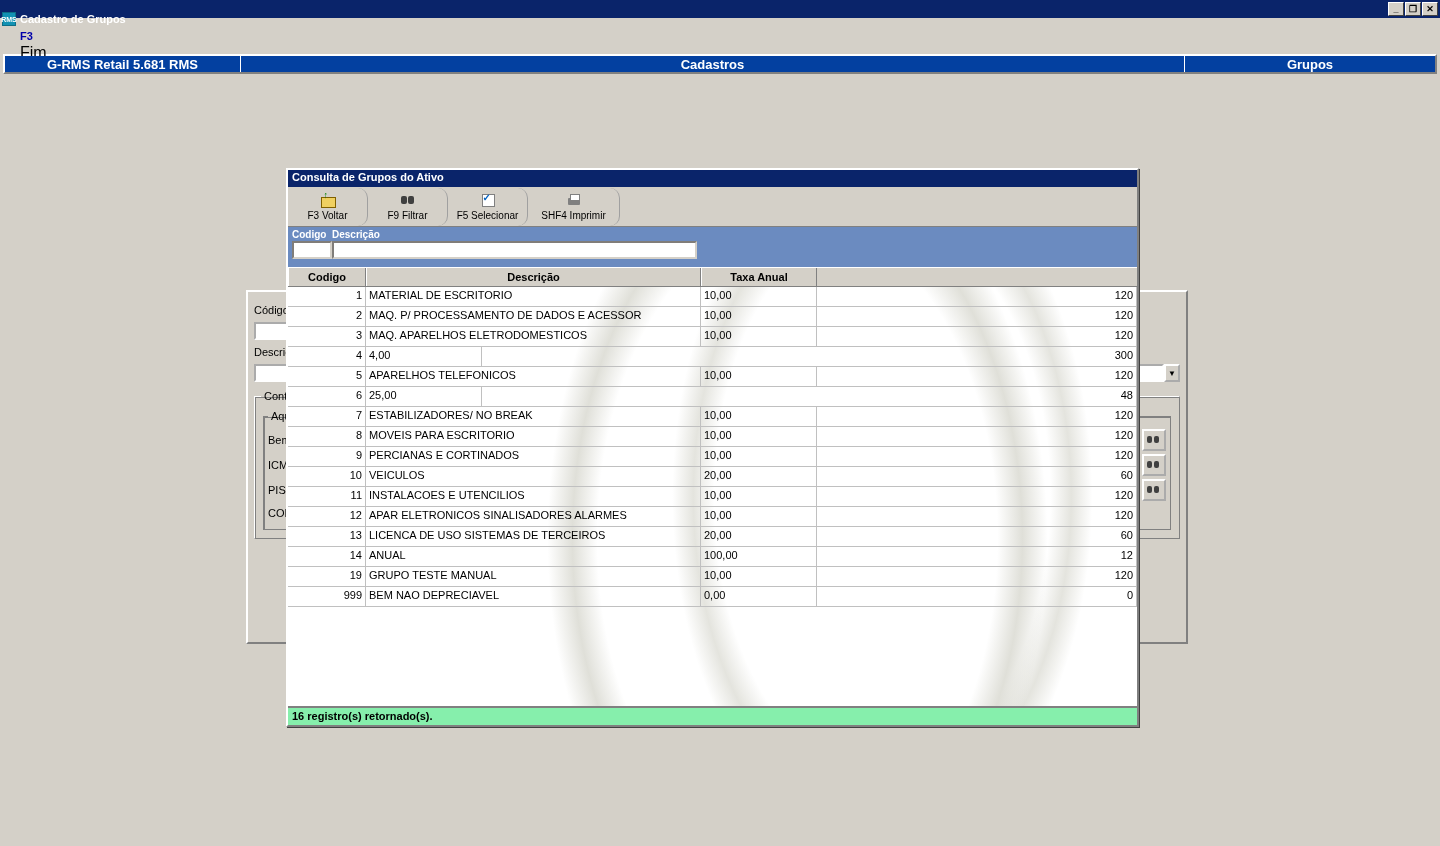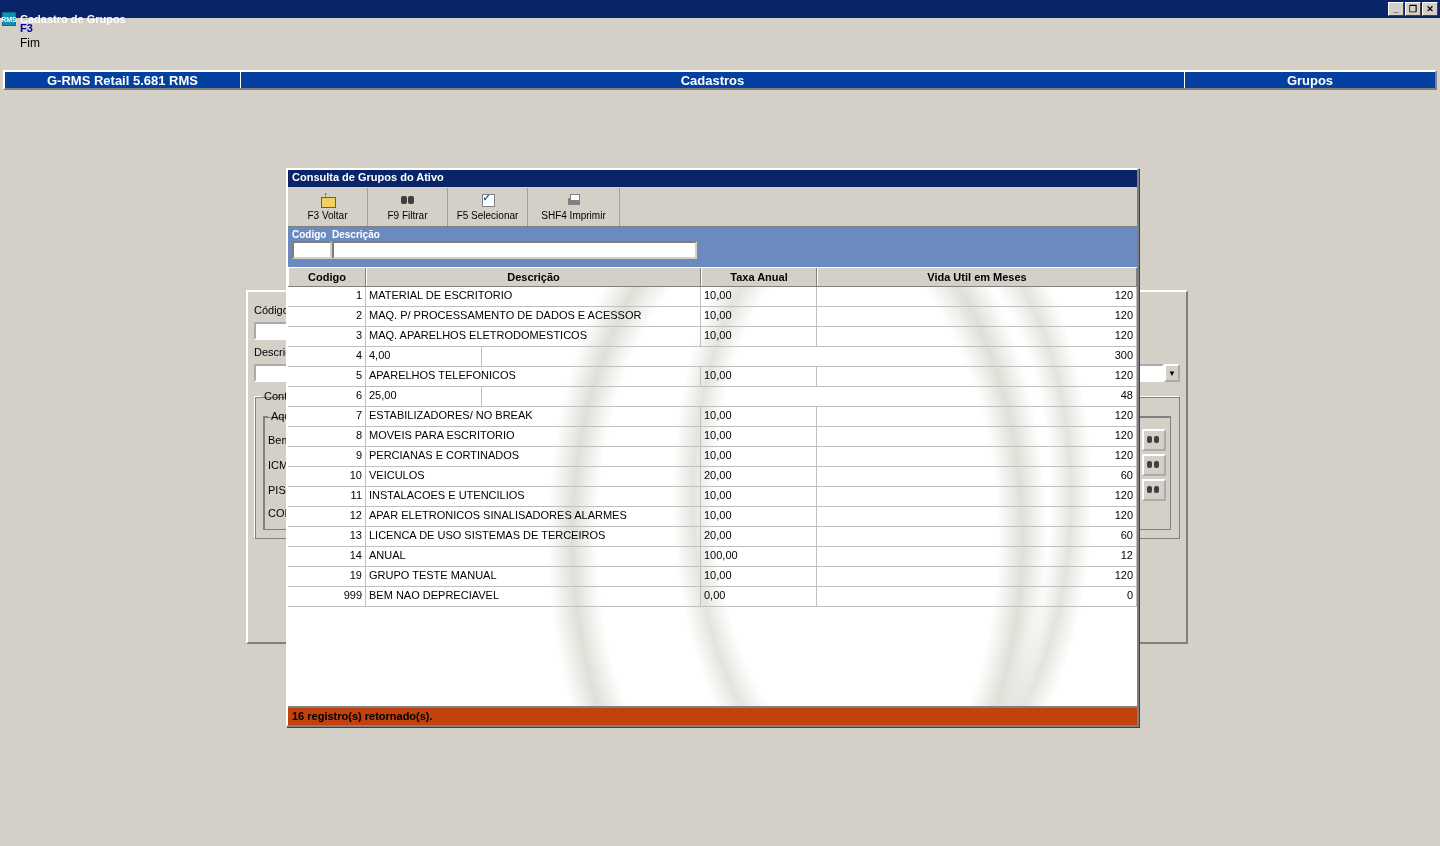--- a/index.html
+++ b/index.html
@@ -7,23 +7,23 @@
 
 
 .titlebar { background:#0a246a; color:#fff; height:18px; display:flex; align-items:center; justify-content:space-between; padding:0 2px; }
 .titlebar .left { display:flex; align-items:center; gap:4px;margin-top:20px; }
 .titlebar .appicon { width:14px; height:14px; background:#1191b3; border:1px solid #0d6e86; font-size:7px; color:#fff; display:flex; align-items:center; justify-content:center; font-weight:bold;}
 .titlebar .title { font-weight:bold; font-size:11px; }
 .titlebar .btns { display:flex; gap:1px; }
 .titlebar .winbtn { width:16px; height:14px; background:#d4d0c8; border:1px solid #fff; border-right-color:#404040; border-bottom-color:#404040; font-size:9px; display:flex; align-items:center; justify-content:center; font-family:Arial; font-weight:bold; color:#000;}
 
 
-.menubar { background:#d4d0c8; height:52px; padding:2px 10px; }
+.menubar { background:#d4d0c8; height:36px; padding:10px 10px; }
 .menubar .mkey { color:#0000aa; font-weight:bold; font-size:11px; margin:2px 0 0 10px;}
-.menubar .mlbl { font-size:12px; margin-left:10px; margin-top:2px;}
+.menubar .mlbl { font-size:16px; margin-left:10px; margin-top:2px;}
 
 
 .breadcrumb { display:flex; height:20px; border:2px solid #fff; border-right-color:#808080; border-bottom-color:#808080; margin:0 3px;}
 .breadcrumb .seg { background:#0340a0; color:#fff; font-weight:bold; font-size:13px; display:flex; align-items:center; justify-content:center; border-right:1px solid #fff;}
 .breadcrumb .seg:last-child { border-right:none;text-align:center;}
 .breadcrumb .seg.s1{ width:236px;}
 .breadcrumb .seg.s2{ flex:1;}
 .breadcrumb .seg.s3{ width:250px;}
 
 
@@ -37,21 +37,21 @@
 .bgform legend { font-size:11px; padding:0 3px;}
 .bgform .innerfs { border:1px solid #808080; padding:4px; margin:2px;}
 .bgform .ctarow { display:flex; align-items:center; gap:3px; margin:3px 0;}
 .bgform .ctarow label { width:40px;}
 .bgform .binoc { width:24px; height:22px; border:2px outset #fff; background:#d4d0c8; display:flex; align-items:center; justify-content:center;}
 
 
 .dialog { position:absolute; left:286px; top:168px; width:853px; height:559px; background:#fff; border:2px solid #808080; border-top-color:#fff; border-left-color:#fff; box-shadow: 1px 1px 0 #404040;}
 .dialog .dtitle { background:#0a246a; color:#fff; font-weight:bold; height:17px; padding:1px 4px; font-size:11px;}
 .dialog .toolbar { background:#d4d0c8; height:40px; display:flex; align-items:center; border-bottom:1px solid #808080;}
-.dialog .tbtn { width:80px; height:38px; display:flex; flex-direction:column; align-items:center; justify-content:center; font-size:10px; gap:2px; border-right:1px solid #a0a0a0;}
+.dialog .tbtn { width:80px; height:38px; display:flex; flex-direction:column; align-items:center; justify-content:center; font-size:10px; gap:2px; border-right:1px solid #a0a0a0;border-radius:10px;}
 .dialog .filterbar { background:#6b8bc0; height:40px; padding:2px 4px;}
 .dialog .filterbar .lbls { color:#fff; font-weight:bold; font-size:10px; display:flex;}
 .dialog .filterbar .lbls span:first-child{ width:40px;}
 .dialog .filterbar .inputs { display:flex; gap:0; margin-top:1px;}
 .dialog .filterbar input { height:18px; border:2px inset #d4d0c8; background:#fff; font-size:11px; padding:0 2px;}
 .dialog .filterbar input.codigo{ width:40px;}
 .dialog .filterbar input.desc{ width:365px;}
 
 .dialog .gridhead { display:flex; background:#d4d0c8; height:20px; border-top:1px solid #fff; border-bottom:1px solid #808080;}
 .dialog .gridhead .gh { font-weight:bold; font-size:11px; display:flex; align-items:center; justify-content:center; border-right:1px solid #808080; border-left:1px solid #fff;}
@@ -59,21 +59,21 @@
 
 .dialog .gridbody { height:419px; overflow:hidden; background:#fff;
   background-image:
     radial-gradient(ellipse 500px 800px at 60% 60%, rgba(210,210,200,0.0) 40%, rgba(210,210,200,0.7) 45%, rgba(210,210,200,0.0) 50%),
     radial-gradient(ellipse 420px 700px at 70% 50%, rgba(210,210,200,0.0) 40%, rgba(210,210,200,0.6) 45%, rgba(210,210,200,0.0) 50%);
 }
 .dialog .grow { display:flex; height:20px; font-size:11px; border-bottom:1px solid #c0c0c0;}
 .dialog .grow .gc{ padding:2px 3px; border-right:1px solid #c0c0c0; white-space:nowrap; overflow:hidden;}
 .gc.c1{ width:78px; text-align:right;} .gc.c2{ width:335px;} .gc.c3{ width:116px; text-align:left;} .gc.c4{ flex:1; text-align:right;}
 
-.dialog .status { background:#c2410c; height:19px; border-top:2px solid #808080; font-weight:bold; font-size:11px; padding:2px 4px;}
+.dialog .status { background:#86efac; height:19px; border-top:2px solid #808080; font-weight:bold; font-size:11px; padding:2px 4px;}
 
 
 .ico { width:16px; height:16px; display:inline-block; position:relative;}
 .ico-folder-up::before{ content:""; position:absolute; left:1px; top:5px; width:13px; height:9px; background:#f0d060; border:1px solid #806000;}
 .ico-folder-up::after{ content:"↑"; position:absolute; left:4px; top:-2px; font-size:9px; color:#008000; font-weight:bold;}
 .ico-binoc::before{ content:""; position:absolute; left:1px; top:4px; width:6px; height:8px; background:#404040; border-radius:2px;}
 .ico-binoc::after{ content:""; position:absolute; left:8px; top:4px; width:6px; height:8px; background:#404040; border-radius:2px;}
 .ico-select::before{ content:""; position:absolute; left:2px; top:2px; width:11px; height:11px; border:1px solid #808080; background:#fff;}
 .ico-select::after{ content:"✓"; position:absolute; left:3px; top:0px; font-size:10px; color:#0060c0; font-weight:bold;}
 .ico-print::before{ content:""; position:absolute; left:2px; top:6px; width:12px; height:7px; background:#808080; border-radius:1px;}
@@ -192,21 +192,20 @@
     <div class="inputs">
       <input class="codigo" type="text" style="">
       <input class="desc" type="text" style="">
     </div>
   </div>
 
   <div class="gridhead">
     <div class="gh c1">Codigo</div>
     <div class="gh c2">Descrição</div>
     <div class="gh c3">Taxa Anual</div>
-    <div class="gh c4">Vida Util em Meses</div>
   </div>
 
   <div class="gridbody" id="gridbody">
       <div class="grow">
         <div class="gc c1">1</div>
         <div class="gc c2">MATERIAL DE ESCRITORIO</div>
         <div class="gc c3">10,00</div>
         <div class="gc c4">120</div>
       </div>
       <div class="grow">

